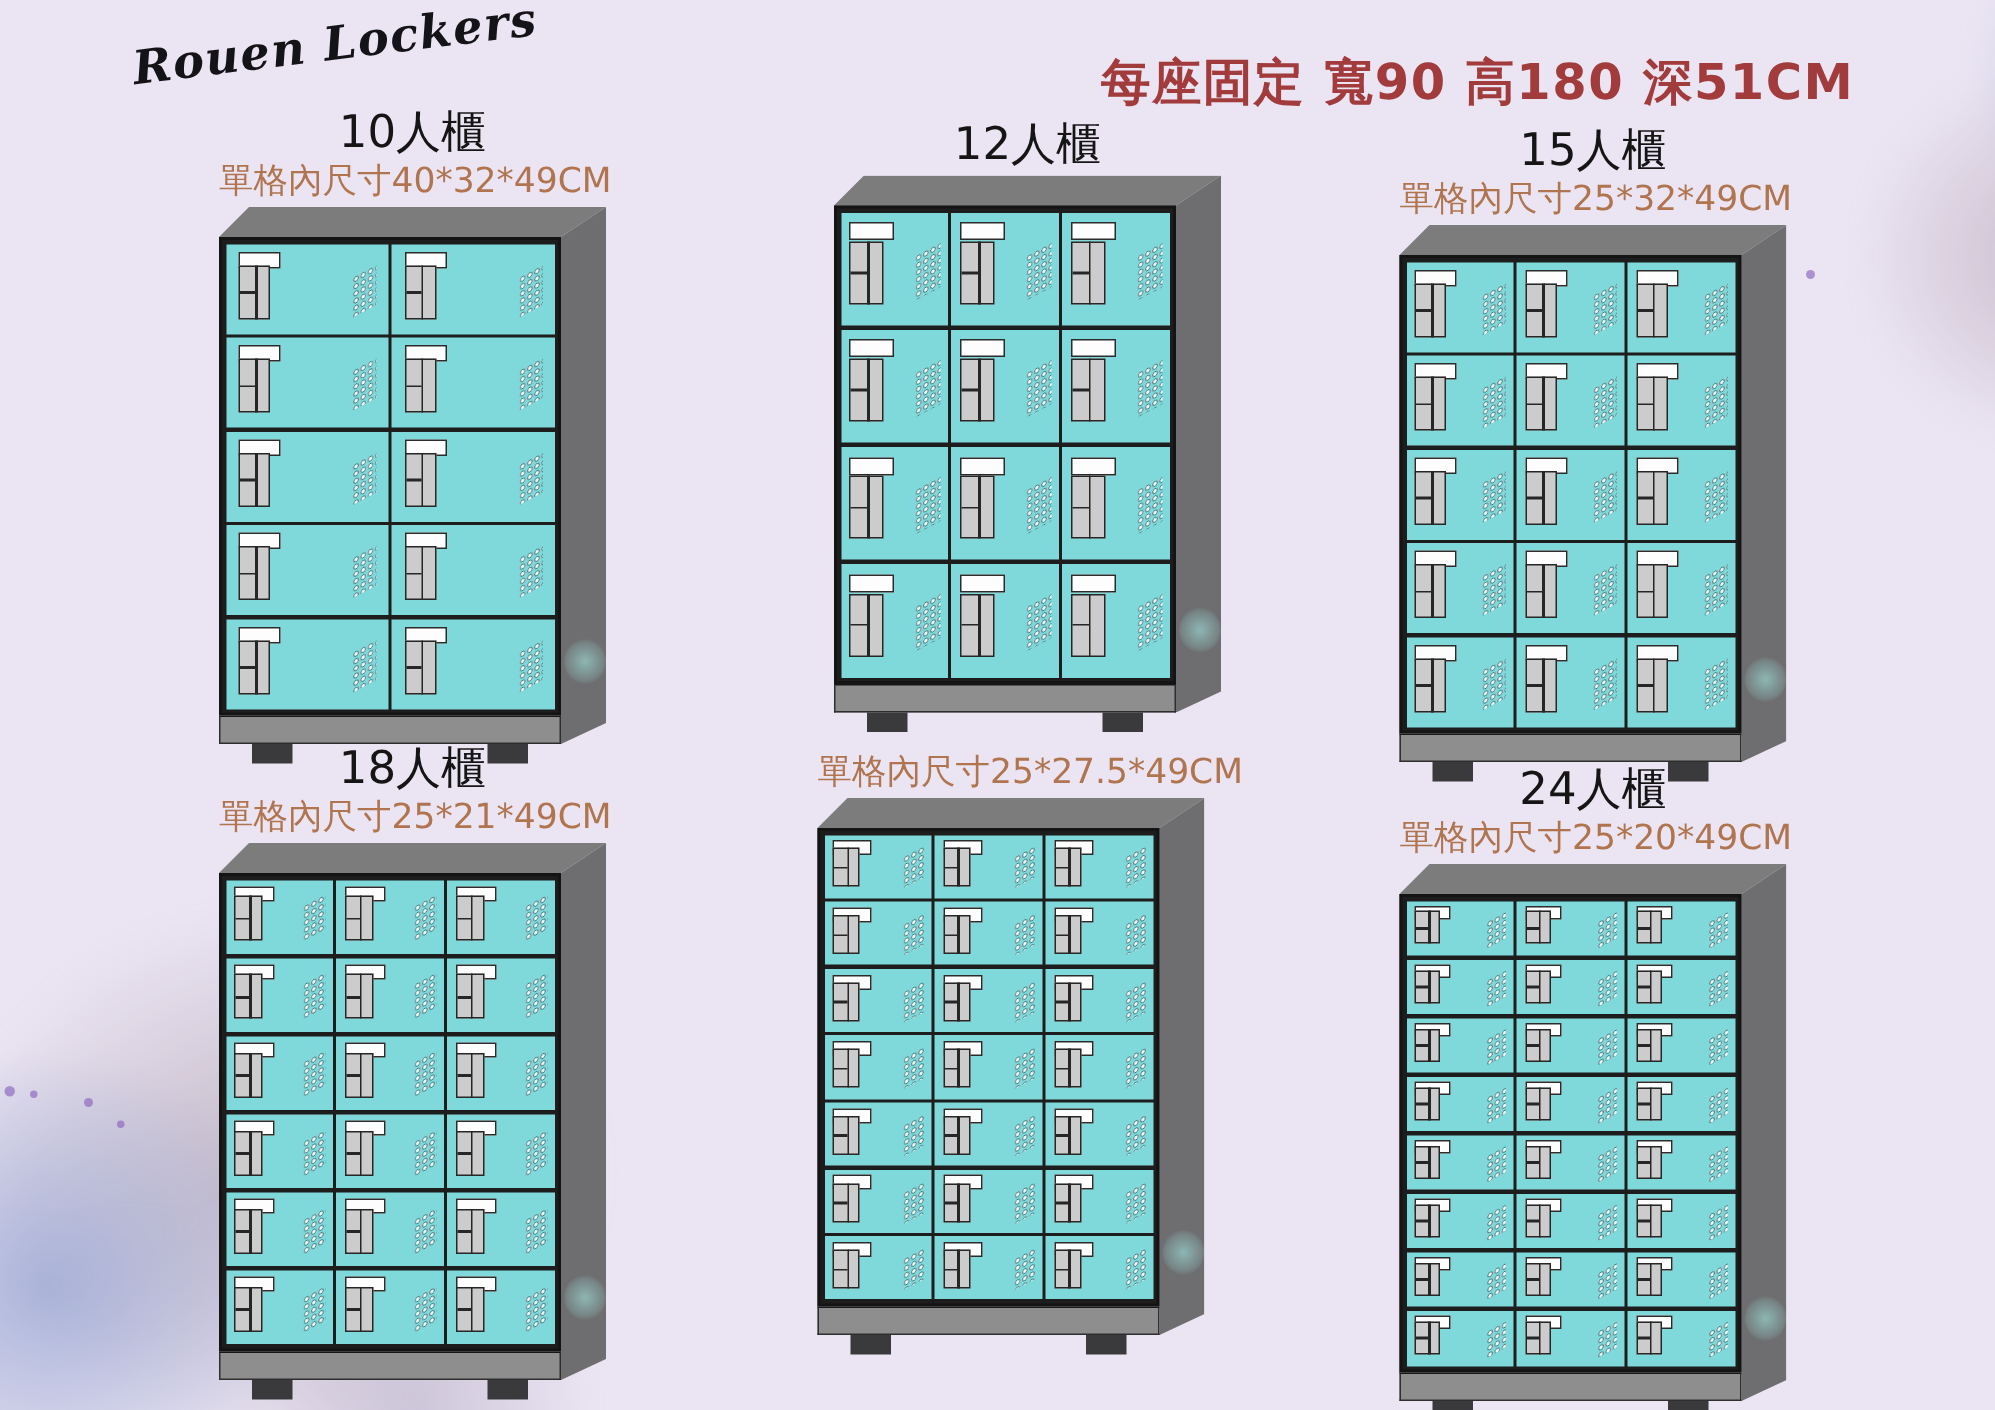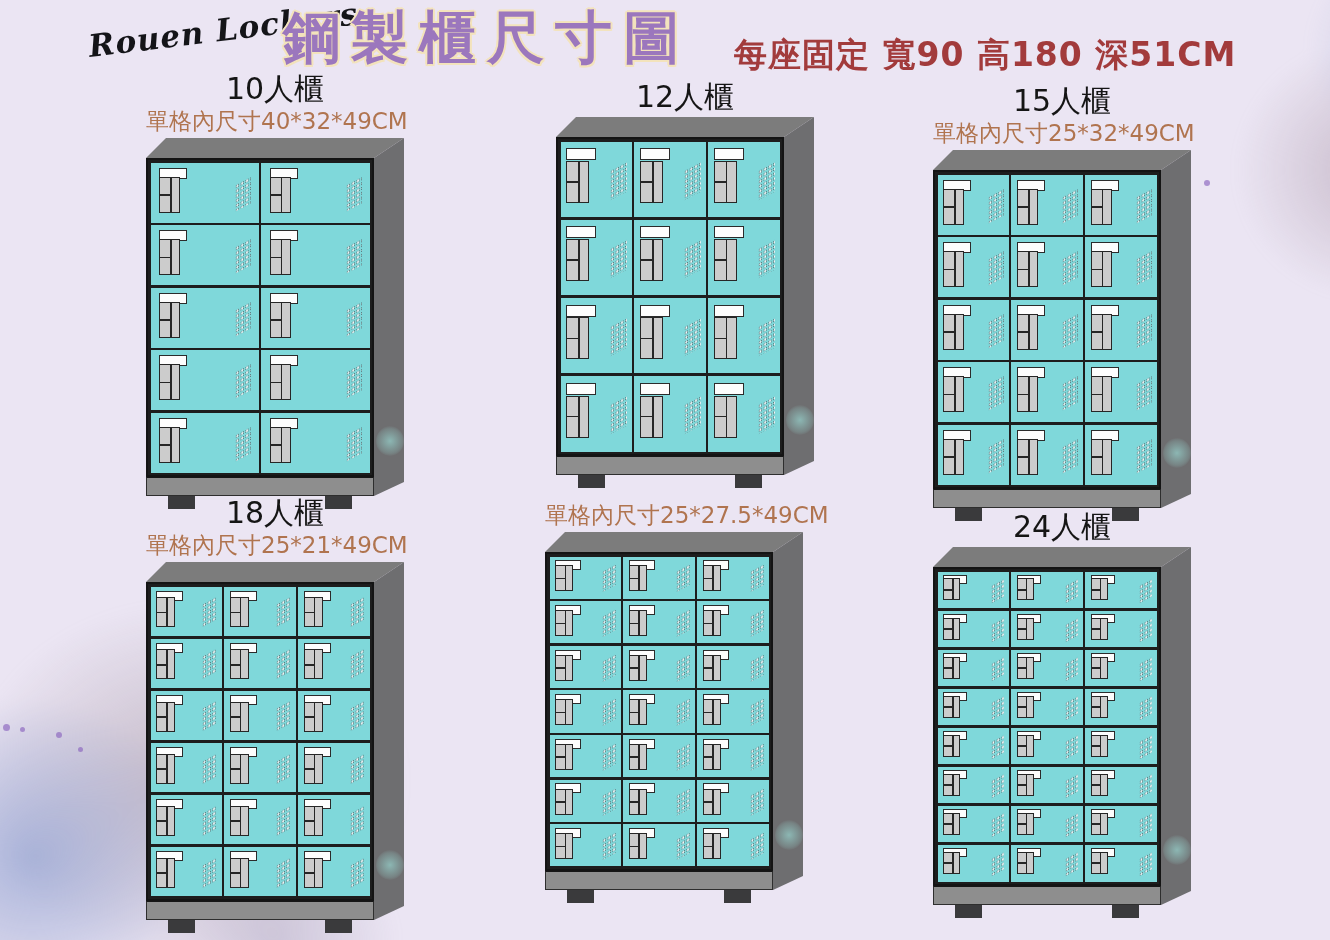--- a/index.html
+++ b/index.html
@@ -113,21 +113,20 @@
 <div class="splash splash-bl"></div>
 <div class="splash splash-tr"></div>
 <div class="dot" style="left:3px;top:724px;width:7px;height:7px"></div>
 <div class="dot" style="left:20px;top:727px;width:5px;height:5px"></div>
 <div class="dot" style="left:56px;top:732px;width:6px;height:6px"></div>
 <div class="dot" style="left:78px;top:747px;width:5px;height:5px"></div>
 <div class="dot" style="left:1204px;top:180px;width:6px;height:6px"></div>
 
 <div class="header">
   <div class="brand">Rouen Lockers</div>
-  <div class="main-title">鋼製櫃尺寸圖</div>
   <div class="sub-title">每座固定 寬90 高180 深51CM</div>
 </div>
 
 <div class="locker" style="left:146px;top:72px">
   <div class="locker-title">10人櫃</div>
   <div class="locker-sub">單格內尺寸40*32*49CM</div>
   <div class="cabinet">
     <div class="cab-top"></div>
     <div class="cab-side"></div>
     <div class="cab-front">
@@ -582,20 +581,21 @@
       </div>
     <div class="cab-base"></div>
     <div class="foot foot-l"></div>
     <div class="foot foot-r"></div>
     <div class="stamp"></div>
   </div>
 </div>
 
 <div class="locker" style="left:933px;top:510px">
   <div class="locker-title">24人櫃</div>
+  <div class="locker-sub">單格內尺寸25*20*49CM</div>
   <div class="cabinet">
     <div class="cab-top"></div>
     <div class="cab-side"></div>
     <div class="cab-front">
         <div class="doors" style="grid-template-columns: repeat(3, 1fr); grid-template-rows: repeat(8, 1fr);">
           <div class="door">
             <span class="plate" style="width:24px;height:9px"></span>
             <span class="handle" style="width:17px;height:22px;top:19%"></span>
             <span class="vent" style="width:13px;height:18px"></span>
           </div>

